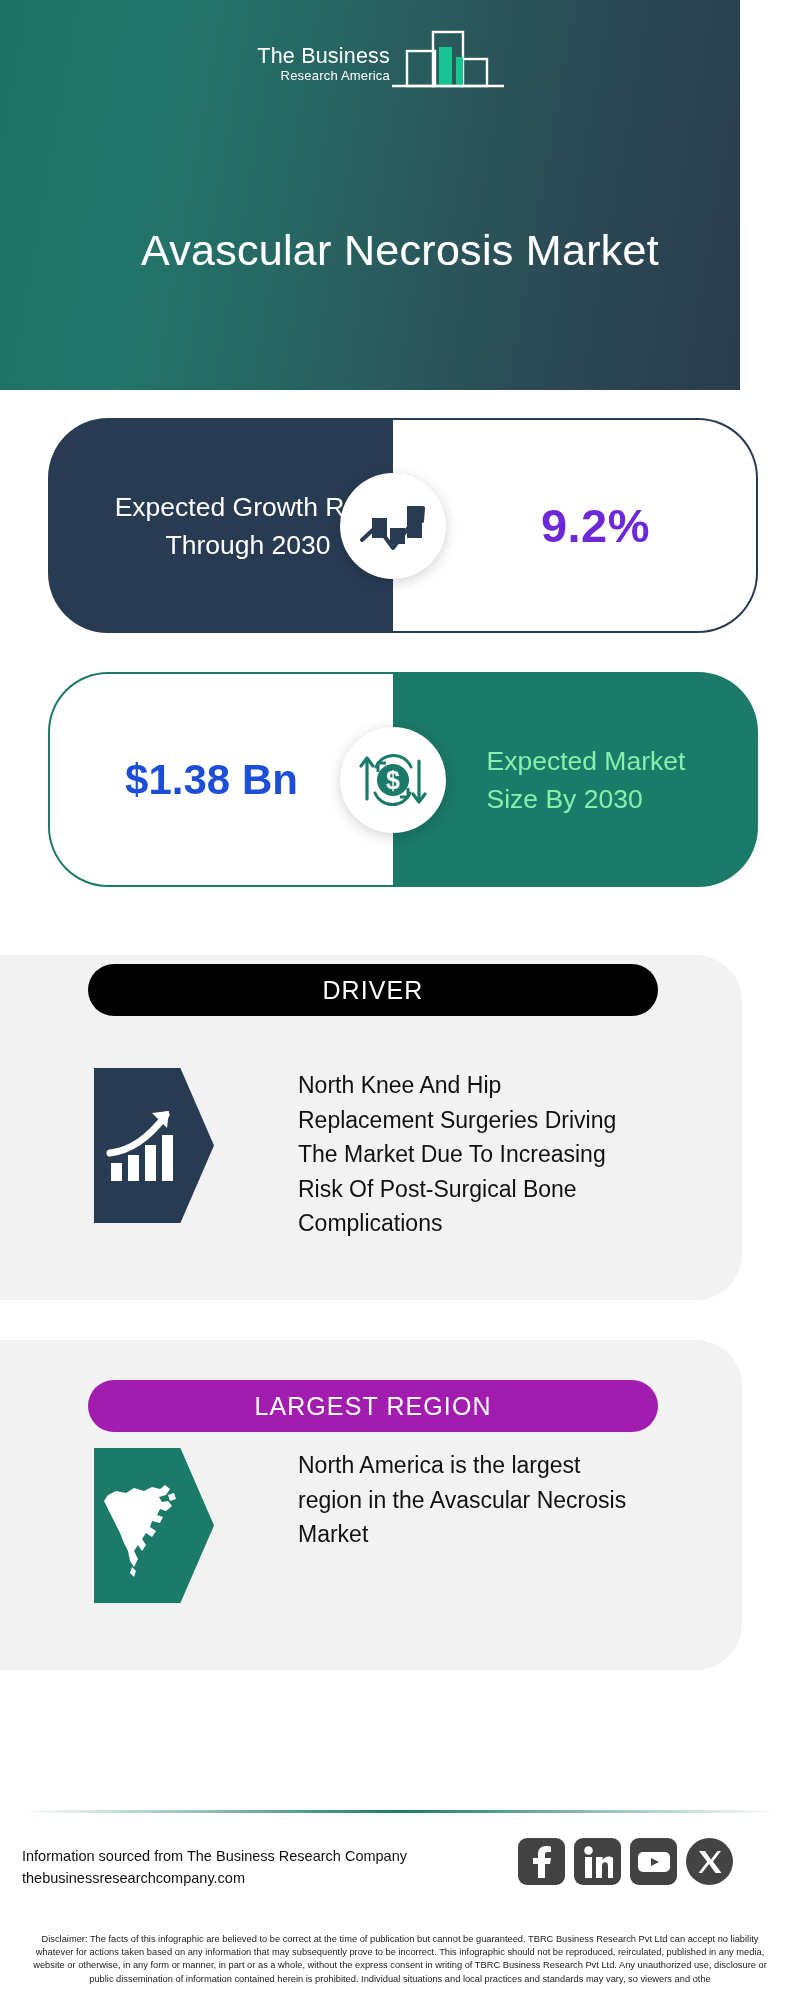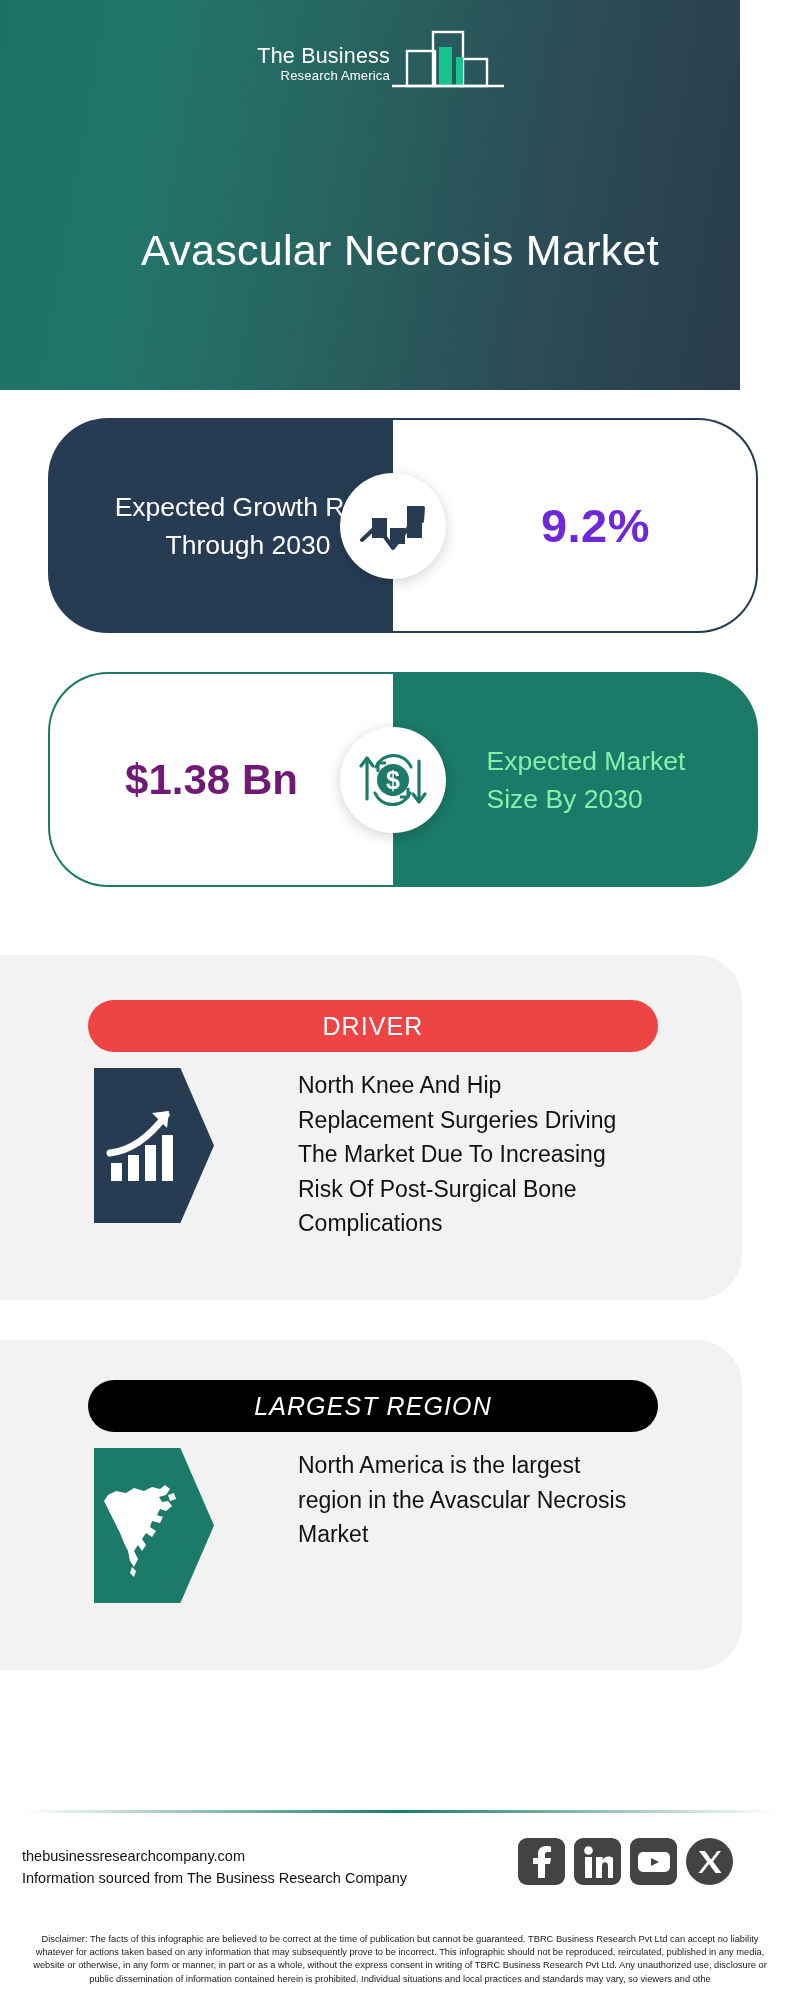--- a/index.html
+++ b/index.html
@@ -73,21 +73,21 @@
   .card2{ position:absolute; left:48px; top:672px; width:710px; height:215px; }
   .card2-left{
     position:absolute; left:0; top:0; width:345px; height:215px;
     background:#ffffff;
     border:2.5px solid #1b7a68;
     border-right:none;
     border-radius:60px 0 0 60px;
     display:flex; align-items:center; justify-content:center;
   }
   .card2-left .val{
-    color:#701a75; font-size:42px; font-weight:700; line-height:52px;
+    color:#1d4ed8; font-size:42px; font-weight:700; line-height:52px;
     text-align:center; width:230px; padding-right:20px;
   }
   .card2-right{
     position:absolute; left:345px; top:0; width:365px; height:215px;
     background:#1b7a68;
     border-radius:0 60px 60px 0;
     display:flex; align-items:center; justify-content:center;
   }
   .card2-right .lbl{
     color:#86efac; font-size:26.5px; line-height:38px; font-weight:400;
@@ -104,22 +104,22 @@
   .panel-driver{ top:955px; height:345px; }
   .panel-region{ top:1340px; height:330px; }
 
   .pill{
     position:absolute; left:88px;
     height:52px; width:570px;
     border-radius:26px;
     display:flex; align-items:center; justify-content:center;
     color:#ffffff; font-size:25px; letter-spacing:1.1px; font-weight:400;
   }
-  .pill-driver{ top:1000px; background:#ef4444; }
-  .pill-region{ top:1380px; background:#000000;font-style:italic; }
+  .pill-driver{ top:964px; background:#000000; }
+  .pill-region{ top:1380px; background:#a21caf; }
 
   .pent{
     position:absolute;
     width:120px; height:155px;
     clip-path:polygon(0 0, 72% 0, 100% 50%, 72% 100%, 0 100%);
     display:flex; align-items:center; justify-content:center;
   }
   .pent-driver{ left:94px; top:1068px; background:#273c53; }
   .pent-region{ left:94px; top:1448px; background:#1b7a68; }
 
@@ -250,22 +250,22 @@
         L44 62 L40 68 L44 74 L40 80 L36 74 L32 80 L36 88 L32 96 L28 90 L26 80 L22 72 L18 62
         L14 54 L10 46 L6 38 L2 30 Z"></path>
       <path fill="#ffffff" d="M30 96 L34 100 L32 106 L28 102 Z"></path>
       <path fill="#ffffff" d="M66 24 L72 22 L74 28 L68 30 Z"></path>
     </svg>
   </div>
   <div class="body-text body-region">North America is the largest region in the Avascular Necrosis Market</div>
 
   <div class="divider"></div>
   <div class="source">
+    <div>Information sourced from The Business Research Company</div>
     <div>thebusinessresearchcompany.com</div>
-    <div>Information sourced from The Business Research Company</div>
   </div>
 
   <div class="socials">
     <div class="sq">
       <svg width="28" height="32" viewBox="0 0 28 32">
         <path fill="#ffffff" d="M17 32 V18 H22 L23 12 H17 V8.5 C17 7 17.6 6 20 6 H23 V0.5 C22.2 0.4 20.2 0 18 0 C13.4 0 10 2.8 10 8 V12 H5 V18 H10 V32 Z"></path>
       </svg>
     </div>
     <div class="sq">
       <svg width="30" height="32" viewBox="0 0 30 32">

